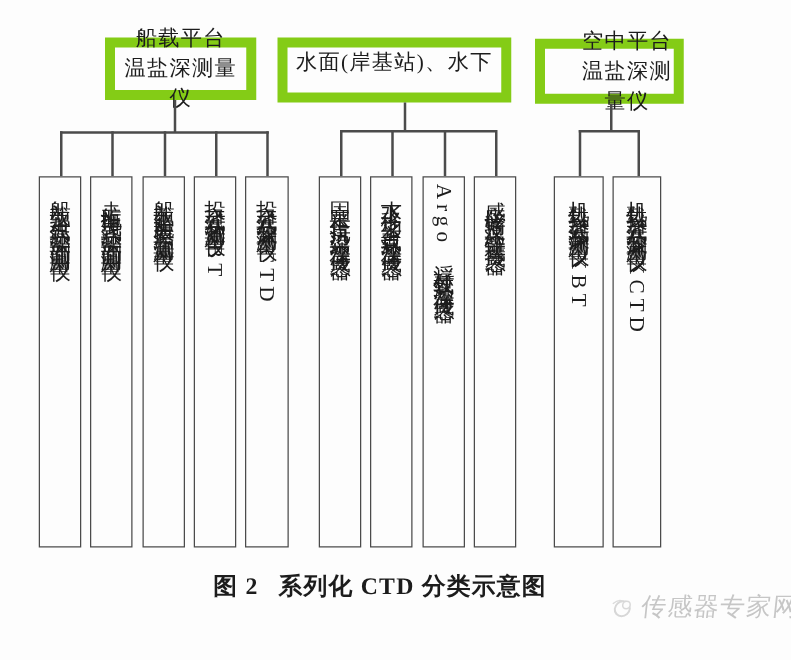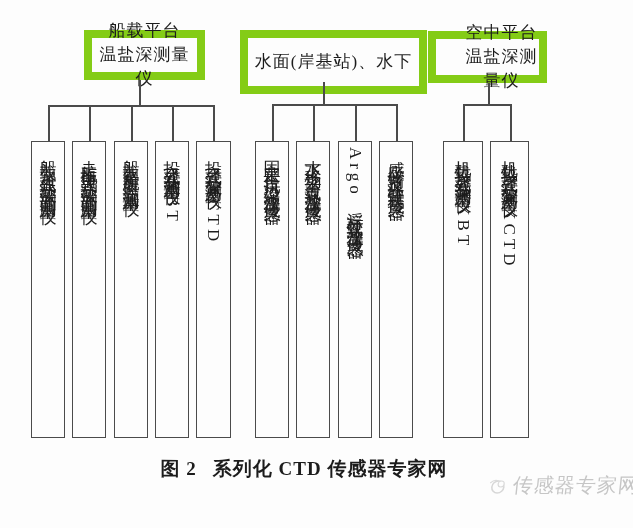--- a/index.html
+++ b/index.html
@@ -41,21 +41,21 @@
 </style>
 </head>
 <body>
 
 <div class="canvas">
 
   <div class="topbox" style="left:84px;top:30px;width:121px;height:50px;">
     <div>船载平台</div>
     <div>温盐深测量仪</div>
   </div>
-  <div class="topbox" style="left:240px;top:30px;width:187px;height:64px;">
+  <div class="topbox" style="left:222px;top:30px;width:187px;height:52px;justify-content:space-between;">
     <div>水面(岸基站)、水下</div>
   </div>
   <div class="topbox" style="left:428px;top:31px;width:119px;height:52px;padding-left:28px;">
     <div>空中平台</div>
     <div>温盐深测量仪</div>
   </div>
 
   <div class="ln" style="left:139px;top:80px;width:1.5px;height:26px;"></div>
   <div class="ln" style="left:48px;top:105px;width:167px;height:1.5px;"></div>
   <div class="ln" style="left:48px;top:105px;width:1.5px;height:36px;"></div>
@@ -106,21 +106,21 @@
   </div>
 
   <div class="vbox" style="left:443px;width:40px;">
     <span class="vtext">机载投弃式温深测量仪AXBT</span>
   </div>
   <div class="vbox" style="left:490px;width:39px;">
     <span class="vtext">机载投弃式温盐深测量仪AXCTD</span>
   </div>
 
   <div class="cap-zh">
-    <span class="cap-label">图 2</span><span>系列化 CTD 传感器专家网</span>
+    <span class="cap-label">图 2</span><span>系列化 CTD 分类示意图</span>
   </div>
 
   <div class="watermark">
     <svg class="wm-icon" width="22" height="22" viewBox="0 0 22 22">
       <circle cx="11" cy="12" r="6" fill="none" stroke="#c6c6c6" stroke-width="1.6"></circle>
       <circle cx="14" cy="9" r="3" fill="#fdfdfd" stroke="#c9c9c9" stroke-width="1.2"></circle>
       <path d="M3 8 q4 -4 8 -2" fill="none" stroke="#cccccc" stroke-width="1.2"></path>
     </svg>
     <span>传感器专家网</span>
   </div>

